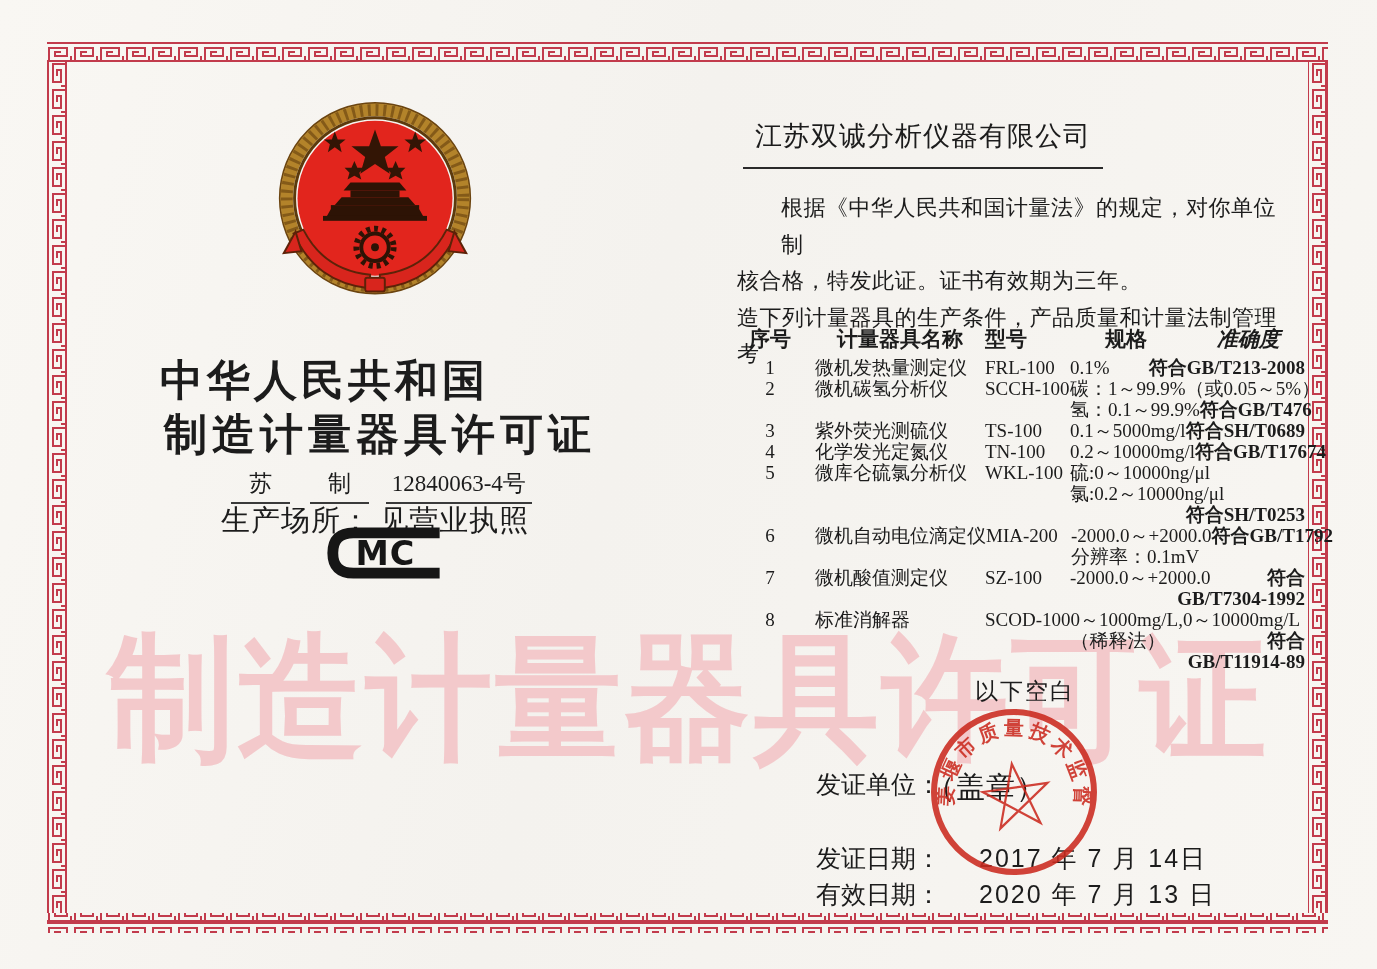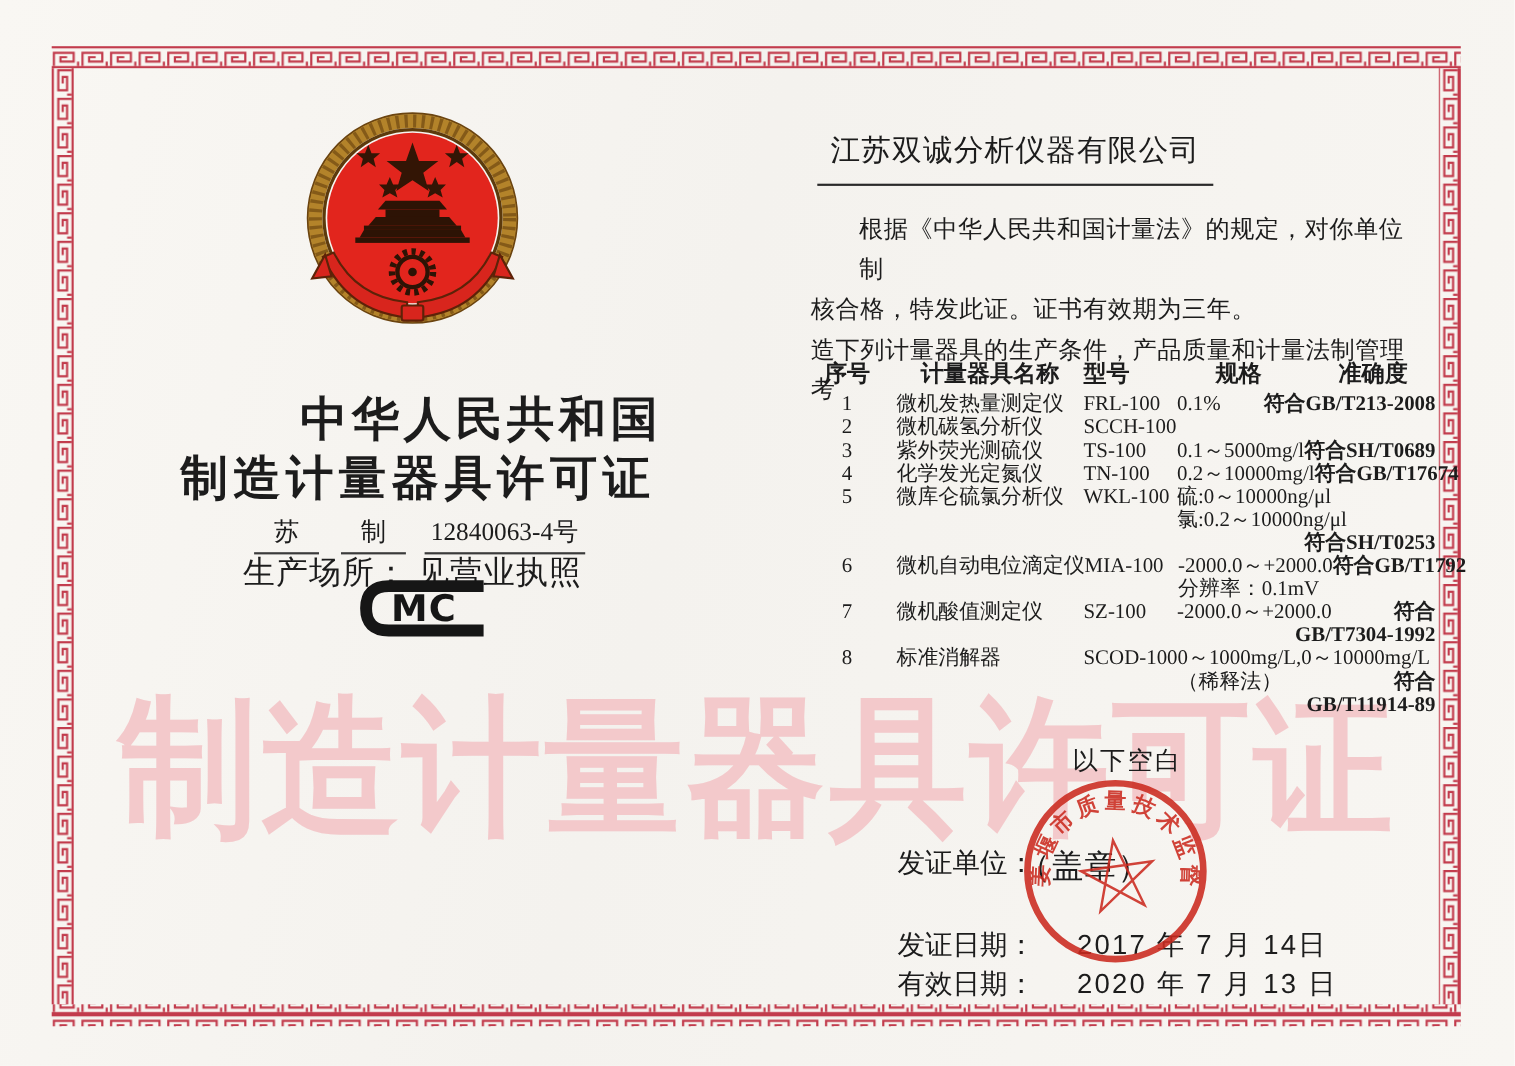--- a/index.html
+++ b/index.html
@@ -9,21 +9,21 @@
   .abs{position:absolute;}
   
   #border-svg{position:absolute;left:0;top:0;z-index:1;}
   
   #watermark{left:108px;top:628px;width:1158px;height:150px;display:flex;
              justify-content:space-between;font-size:126px;line-height:130px;font-weight:bold;
              color:#f3c9cb;font-family:"DejaVu Sans","Liberation Sans",sans-serif;
              z-index:2;transform:scaleY(1.08);transform-origin:top;user-select:none;}
   
   #emblem{left:272px;top:98px;width:206px;height:226px;z-index:3;}
-  #title1{left:142px;top:352px;width:460px;text-align:right;font-size:43px;font-weight:900;
+  #title1{left:160px;top:352px;width:460px;text-align:left;font-size:43px;font-weight:900;
           letter-spacing:4px;z-index:3;}
   #title2{left:150px;top:406px;width:460px;text-align:center;font-size:43px;font-weight:900;
           letter-spacing:5px;z-index:3;}
   #license-line{left:150px;top:468px;width:460px;text-align:center;font-size:23px;z-index:3;}
   .lic-u{display:inline-block;border-bottom:2px solid #3a3a3a;padding:0 18px 3px;margin:0 7px;}
   .lic-num{display:inline-block;border-bottom:2px solid #3a3a3a;padding:0 6px 3px;margin:0 4px;
            font-family:"Liberation Serif",serif;}
   #site-line{left:145px;top:501px;width:460px;text-align:center;font-size:29px;letter-spacing:1px;z-index:3;}
   #cmc{left:320px;top:524px;width:128px;height:58px;z-index:3;}
   #org-bottom{left:236px;top:800px;font-size:27px;letter-spacing:1.5px;z-index:3;}
@@ -34,21 +34,21 @@
   #paragraph .p-first{padding-left:44px;}
   
   #itable{left:745px;top:326px;width:560px;font-size:19px;line-height:21px;white-space:nowrap;z-index:3;}
   .thead{display:flex;font-weight:bold;font-size:21px;line-height:26px;margin-bottom:5px;}
   .c-seq{flex:0 0 50px;text-align:center;}
   .c-name{flex:0 0 170px;margin-left:20px;}
   .thead .c-name{text-align:center;}
   .c-model{flex:0 0 85px;}
   .c-specs{flex:1 1 auto;min-width:0;}
   .h-spec{display:inline-block;width:112px;text-align:center;}
-  .h-acc{display:inline-block;width:122px;text-align:center;}
+  .h-acc{display:inline-block;width:122px;text-align:center;font-style:italic;}
   .trow{display:flex;align-items:flex-start;}
   .spec-line{display:flex;height:21px;}
   .acc{margin-left:auto;font-weight:bold;}
   
   #blank-note{left:975px;top:676px;font-size:23px;letter-spacing:2px;z-index:3;}
   #issue-unit{left:816px;top:768px;font-size:25px;z-index:3;}
   #seal-note{left:926px;top:768px;font-size:29px;letter-spacing:1px;z-index:3;}
   .date-row{font-size:25px;z-index:3;}
   #issue-date{left:816px;top:842px;}
   #valid-date{left:816px;top:878px;}
@@ -181,20 +181,31 @@
         <span class="spec-line">
             <span class="spec">0.1%</span>
             <span class="acc">符合GB/T213-2008</span>
           </span>
           </span>
       </div>
         <div class="trow">
         <span class="c-seq">2</span>
         <span class="c-name">微机碳氢分析仪</span>
         <span class="c-model">SCCH-100</span>
+        <span class="c-specs">
+
+        <span class="spec-line">
+            <span class="spec">碳：1～99.9%（或0.05～5%）</span>
+            <span class="acc"></span>
+          </span>
+            <span class="spec-line">
+            <span class="spec">氢：0.1～99.9%</span>
+            <span class="acc">符合GB/T476</span>
+          </span>
+          </span>
       </div>
         <div class="trow">
         <span class="c-seq">3</span>
         <span class="c-name">紫外荧光测硫仪</span>
         <span class="c-model">TS-100</span>
         <span class="c-specs">
 
         <span class="spec-line">
             <span class="spec">0.1～5000mg/l</span>
             <span class="acc">符合SH/T0689</span>
@@ -229,21 +240,21 @@
           </span>
             <span class="spec-line">
             <span class="spec"></span>
             <span class="acc">符合SH/T0253</span>
           </span>
           </span>
       </div>
         <div class="trow">
         <span class="c-seq">6</span>
         <span class="c-name">微机自动电位滴定仪</span>
-        <span class="c-model">MIA-100</span>
+        <span class="c-model">MIA-200</span>
         <span class="c-specs">
 
         <span class="spec-line">
             <span class="spec">-2000.0～+2000.0</span>
             <span class="acc">符合GB/T1792</span>
           </span>
             <span class="spec-line">
             <span class="spec">分辨率：0.1mV</span>
             <span class="acc"></span>
           </span>

